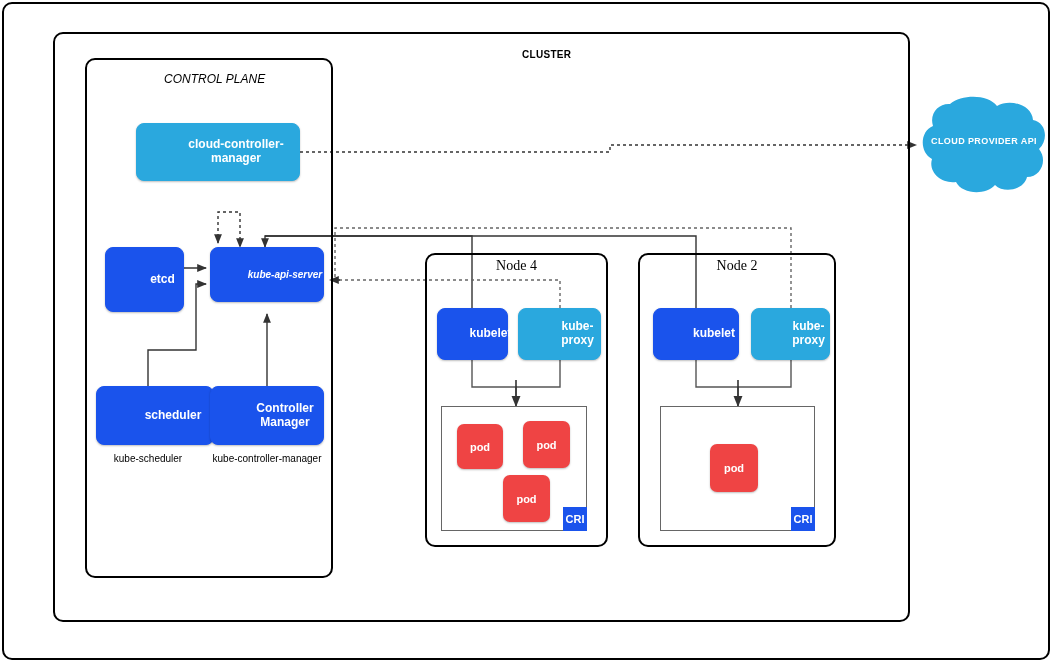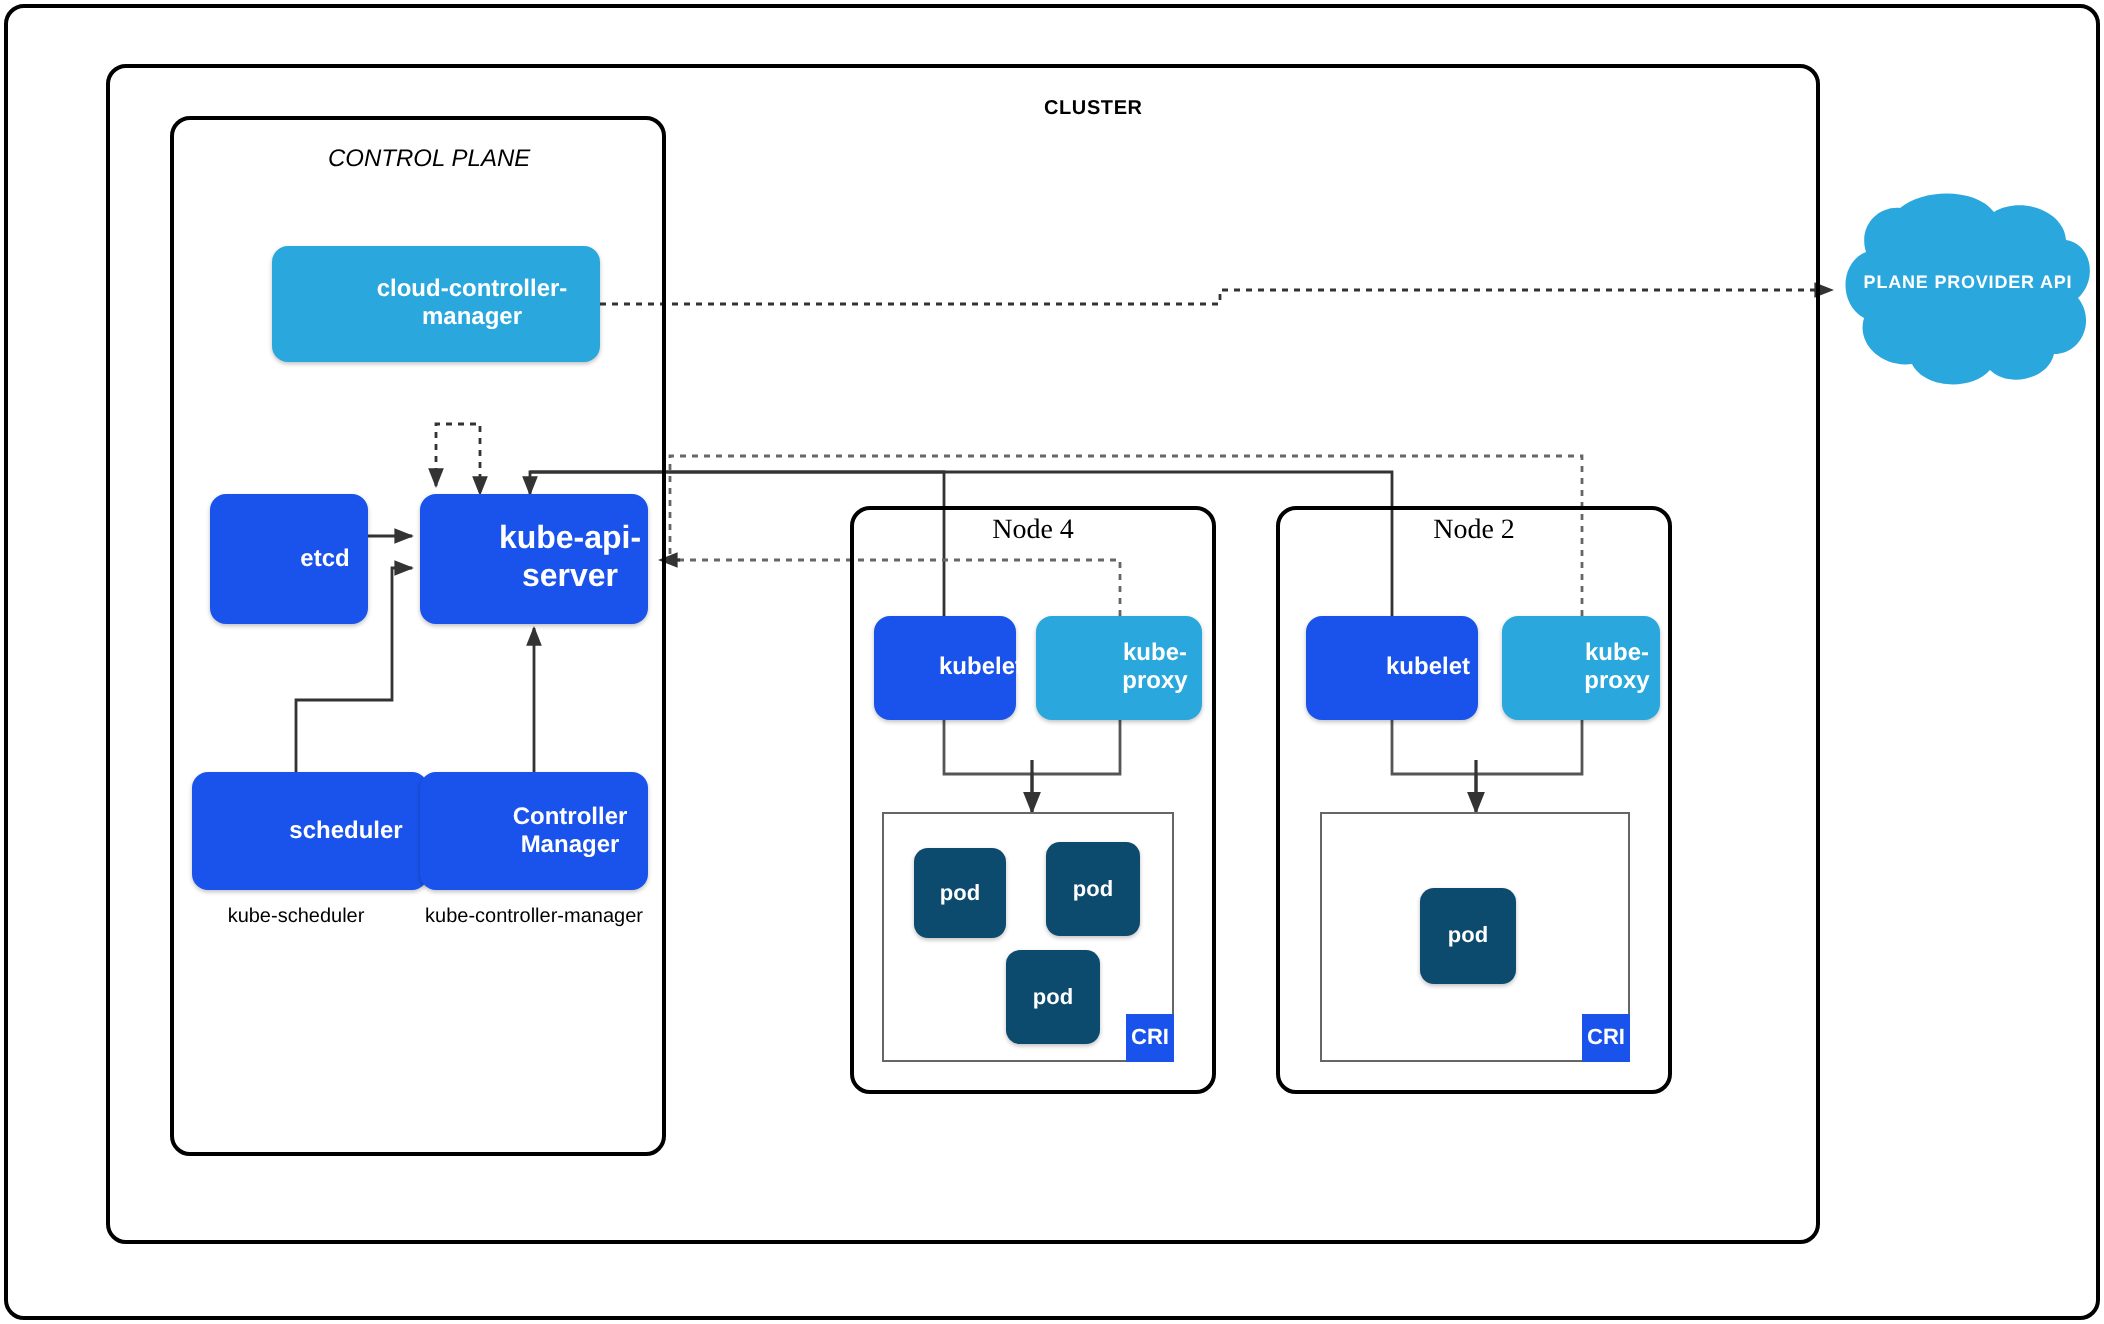--- a/index.html
+++ b/index.html
@@ -100,21 +100,21 @@
   .caption {
     position: absolute;
     font-size: 10px;
     color: #000000;
     text-align: center;
     white-space: nowrap;
   }
   .pod {
     position: absolute;
     box-sizing: border-box;
-    background: #0c4a6e;
+    background: #ef4444;
     border-radius: 7px;
     display: flex;
     align-items: center;
     justify-content: center;
     color: #ffffff;
     font-weight: bold;
     font-size: 11px;
     box-shadow: 0 1px 2px rgba(0,0,0,0.25);
   }
   .cri-badge {
@@ -203,21 +203,21 @@
   <div class="cp-title" style="left:164px; top:72px;font-style:italic;">CONTROL PLANE</div>
 
   <div class="comp comp-light" style="left:136px; top:123px; width:164px; height:58px; font-size:12px;">
     <span>cloud-controller-manager</span>
   </div>
 
   <div class="comp comp-dark" style="left:105px; top:247px; width:79px; height:65px; font-size:12px;">
     <span>etcd</span>
   </div>
 
-  <div class="comp comp-dark" style="left:210px; top:247px; width:114px; height:65px; font-size:16px;">
+  <div class="comp comp-dark" style="left:210px; top:247px; width:114px; height:55px; font-size:10px;font-style:italic;">
     <span>kube-api-server</span>
   </div>
 
   <div class="comp comp-dark" style="left:96px; top:386px; width:118px; height:59px; font-size:12px;">
     <span>scheduler</span>
   </div>
   <div class="caption" style="left:96px; top:453px; width:104px;">kube-scheduler</div>
 
   <div class="comp comp-dark" style="left:210px; top:386px; width:114px; height:59px; font-size:12px;">
     <span>Controller Manager</span>
@@ -259,15 +259,15 @@
   </div>
 
   <div class="box cri-frame" style="left:660px; top:406px; width:155px; height:125px;"></div>
 
   <div class="pod" style="left:710px; top:444px; width:48px; height:48px;">
     <span>pod</span>
   </div>
 
   <div class="cri-badge" style="left:791px; top:507px; width:24px; height:24px;">CRI</div>
 
-  <div class="cloud-label" style="left:925px; top:136px; width:118px;">PLANE PROVIDER API</div>
+  <div class="cloud-label" style="left:925px; top:136px; width:118px;">CLOUD PROVIDER API</div>
 
 </div>
 
 </body></html>

